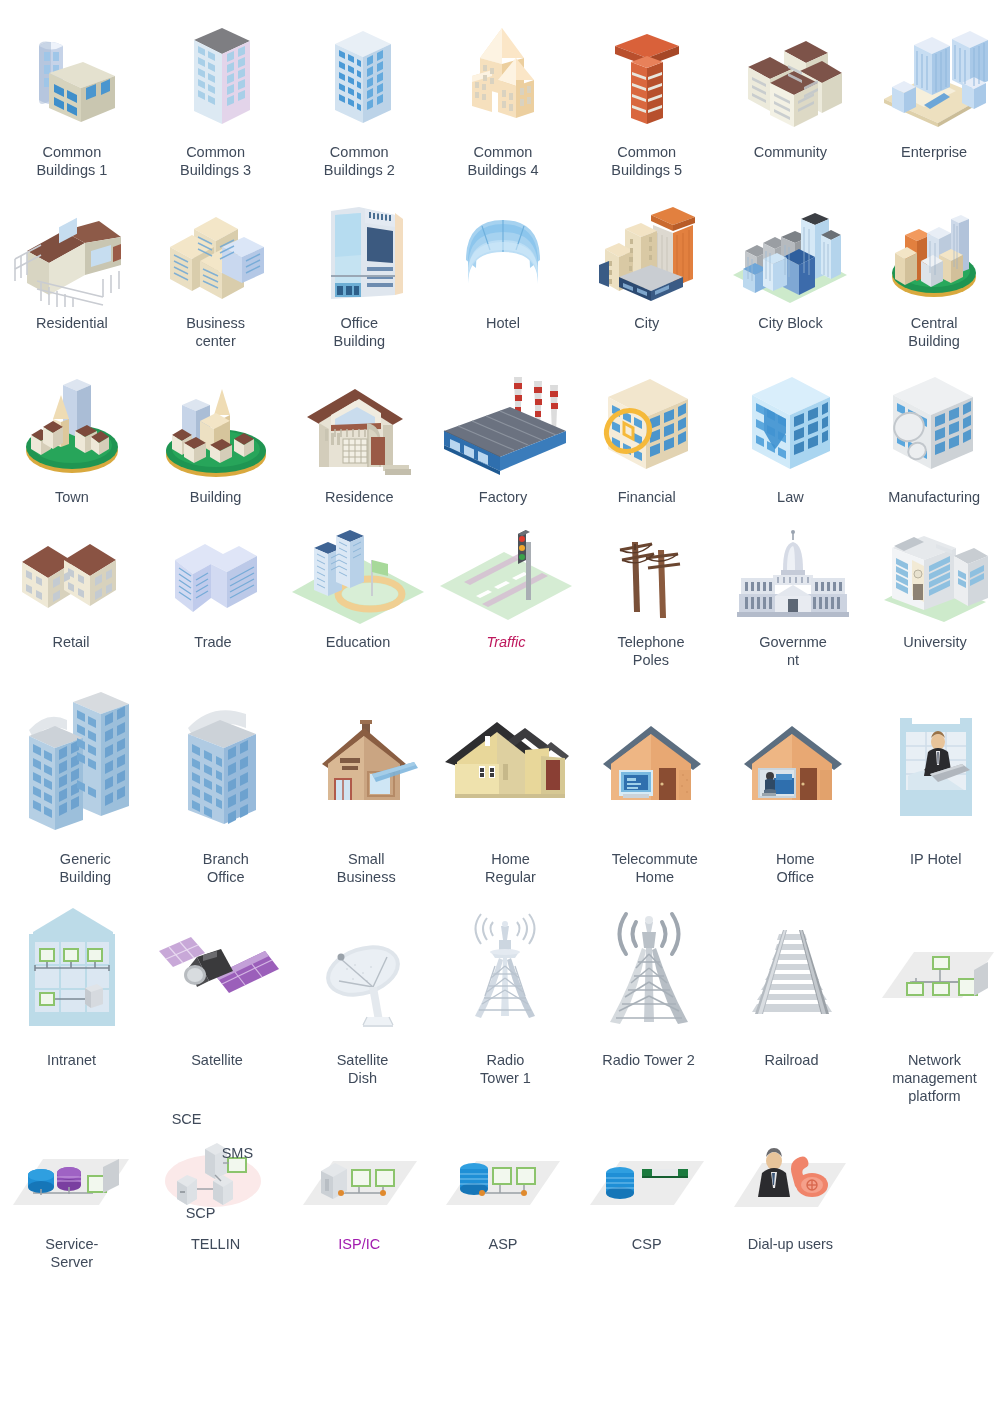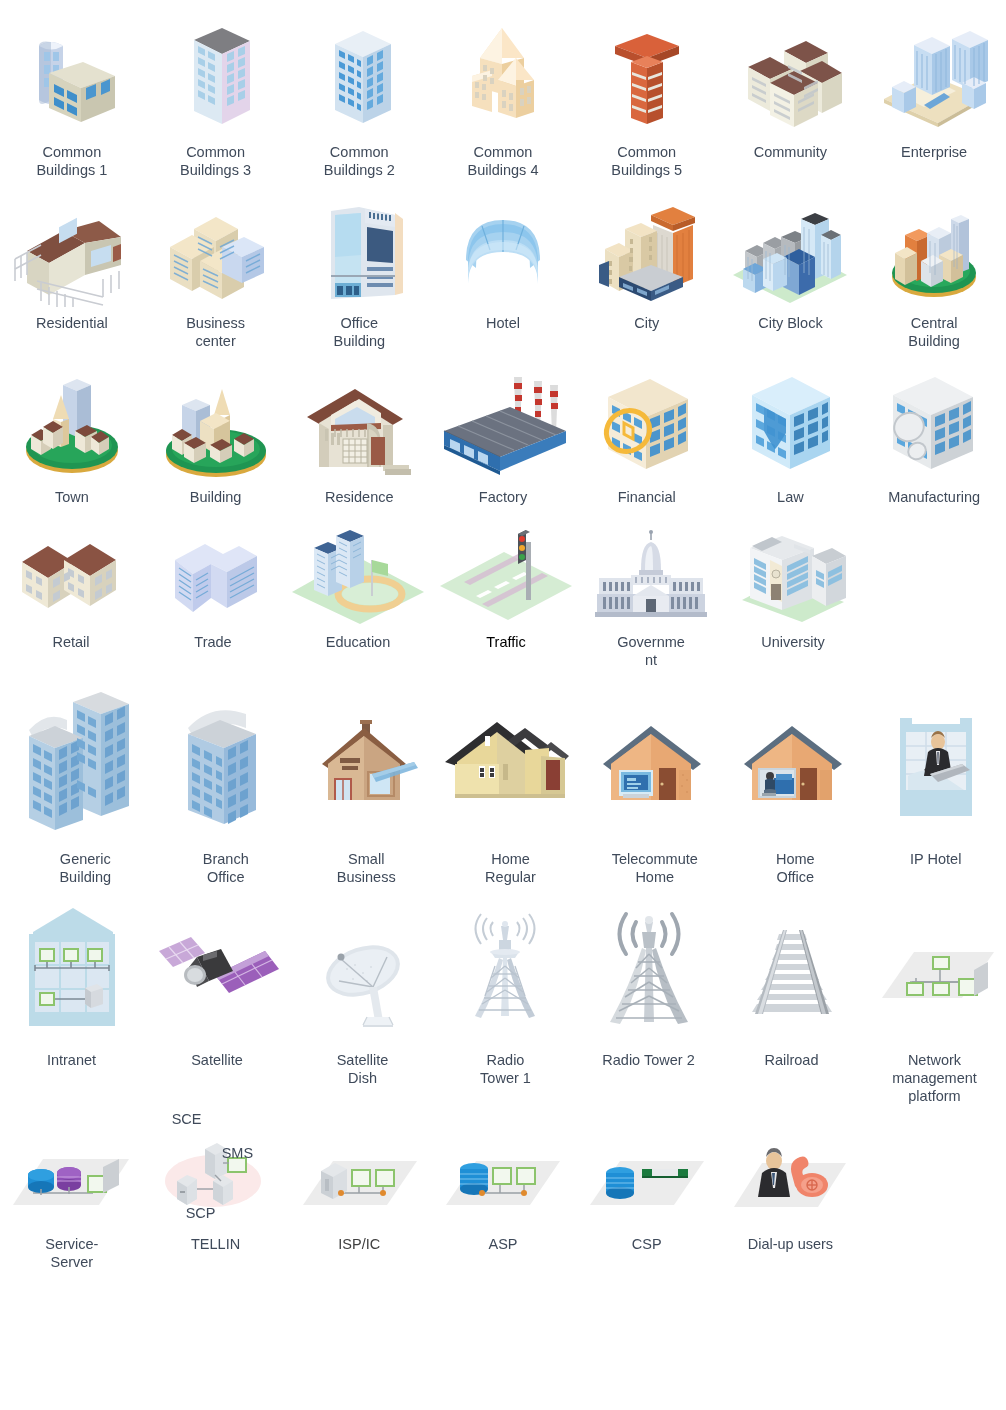--- a/index.html
+++ b/index.html
@@ -1000,21 +1000,45 @@
 
   <rect x="90" y="16" width="5" height="58" fill="#a9aeb4"></rect>
   <path d="M82 8 L90 4 L90 34 L82 38 z" fill="#4d5258"></path>
   <path d="M82 8 L90 4 L94 6 L86 10 z" fill="#6b7076"></path>
   <circle cx="86" cy="13" r="3" fill="#e03b2e"></circle>
   <circle cx="86" cy="22" r="3" fill="#f2a72d"></circle>
   <circle cx="86" cy="31" r="3" fill="#3ba14a"></circle>
  </g>
 </svg>
           </div>
-          <div class="label" style="color: #000000;">Traffic</div>
+          <div class="label" style="color: #be185d; font-style: italic;">Traffic</div>
+        </div>
+        <div class="cell">
+          <div class="icon-box">
+<svg width="95" height="100" viewBox="0 0 95 100">
+ <g>
+  <path d="M28 16 L34 16 L36 86 L30 86 z" fill="#7a5038"></path>
+  <path d="M54 24 L60 24 L62 92 L56 92 z" fill="#8a5a3e"></path>
+  <g stroke="#6b4630" stroke-width="3" fill="none">
+   <line x1="16" y1="24" x2="48" y2="18"></line>
+   <line x1="18" y1="34" x2="50" y2="28"></line>
+   <line x1="42" y1="32" x2="74" y2="28"></line>
+   <line x1="44" y1="42" x2="76" y2="38"></line>
+  </g>
+  <g stroke="#5a3a28" stroke-width="1.4" fill="none">
+   <path d="M16 24 Q34 32 48 18"></path>
+   <path d="M18 34 Q36 42 50 28"></path>
+   <path d="M42 32 Q58 40 74 28"></path>
+  </g>
+  <path d="M30 18 L32 18 L32 24 L30 24 z" fill="#5a3a28"></path>
+ </g>
+</svg>
+          </div>
+          <div class="label" style="color: rgb(63, 74, 90);">Telephone
+Poles</div>
         </div>
         <div class="cell">
           <div class="icon-box">
 <svg width="125" height="100" viewBox="0 0 125 100">
  <g>
   <line x1="62" y1="6" x2="62" y2="14" stroke="#9aa3b0" stroke-width="1.6"></line>
   <circle cx="62" cy="6" r="2" fill="#9aa3b0"></circle>
   <path d="M52 44 Q52 18 62 16 Q72 18 72 44 z" fill="#d6dbe6"></path>
   <path d="M56 44 Q56 22 62 20 Q64 22 64 44 z" fill="#eef1f6"></path>
   <rect x="50" y="44" width="24" height="5" fill="#c5cbd8"></rect>
@@ -1697,21 +1721,21 @@
   <path d="M56 22 L72 22 L72 36 L56 36 z" fill="#f2f8ee"></path>
   <path d="M78 20 L98 20 L98 38 L78 38 z" fill="#8cc46c"></path>
   <path d="M80 22 L96 22 L96 36 L80 36 z" fill="#f2f8ee"></path>
   <line x1="62" y1="38" x2="62" y2="44" stroke="#9aa0a6" stroke-width="1.5"></line>
   <line x1="86" y1="38" x2="86" y2="44" stroke="#9aa0a6" stroke-width="1.5"></line>
   <circle cx="44" cy="44" r="3" fill="#e08a2e"></circle>
   <circle cx="86" cy="44" r="3" fill="#e08a2e"></circle>
  </g>
 </svg>
           </div>
-          <div class="label" style="color: #404040;">ISP/IC</div>
+          <div class="label" style="color: #a21caf;">ISP/IC</div>
         </div>
         <div class="cell">
           <div class="icon-box">
 <svg width="125" height="105" viewBox="0 0 125 105">
  <g transform="translate(0,26)">
   <path d="M6 56 L36 12 L120 12 L90 56 z" fill="#ececec"></path>
   <g stroke="#9aa0a6" stroke-width="1.6">
                   <line x1="40" y1="44" x2="84" y2="44"></line>
                 </g>
 

